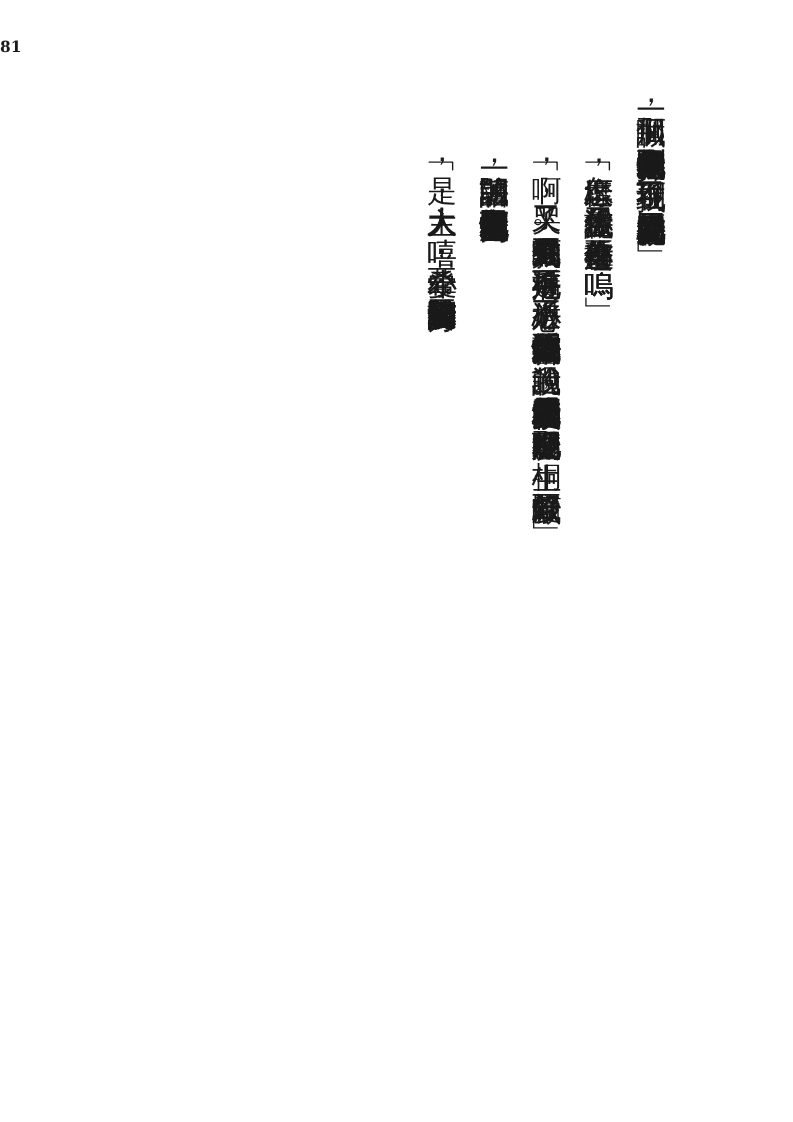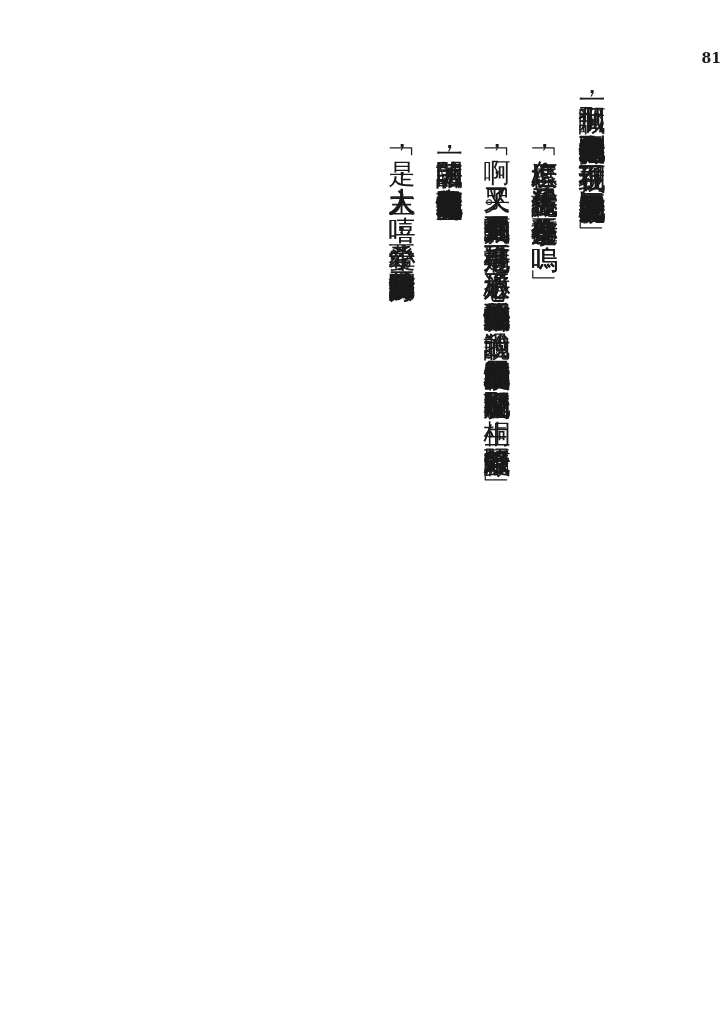--- a/index.html
+++ b/index.html
@@ -10,24 +10,24 @@
   .page {
     position: relative;
     width: 721px;
     height: 1020px;
     background: #ffffff;
     overflow: hidden;
     font-family: "Liberation Serif", "DejaVu Serif", serif;
   }
   .page-number {
     position: absolute;
-    top: 50px;
+    top: 35px;
     left: 0;
     width: 721px;
-    text-align: right;
+    text-align: left;
     font-size: 14px;
     font-weight: bold;
     color: #1a1a1a;
     font-family: "DejaVu Serif", serif;
   }
   .text-block {
     position: absolute;
     top: 85px;
     right: 106px;
     height: 898px;

